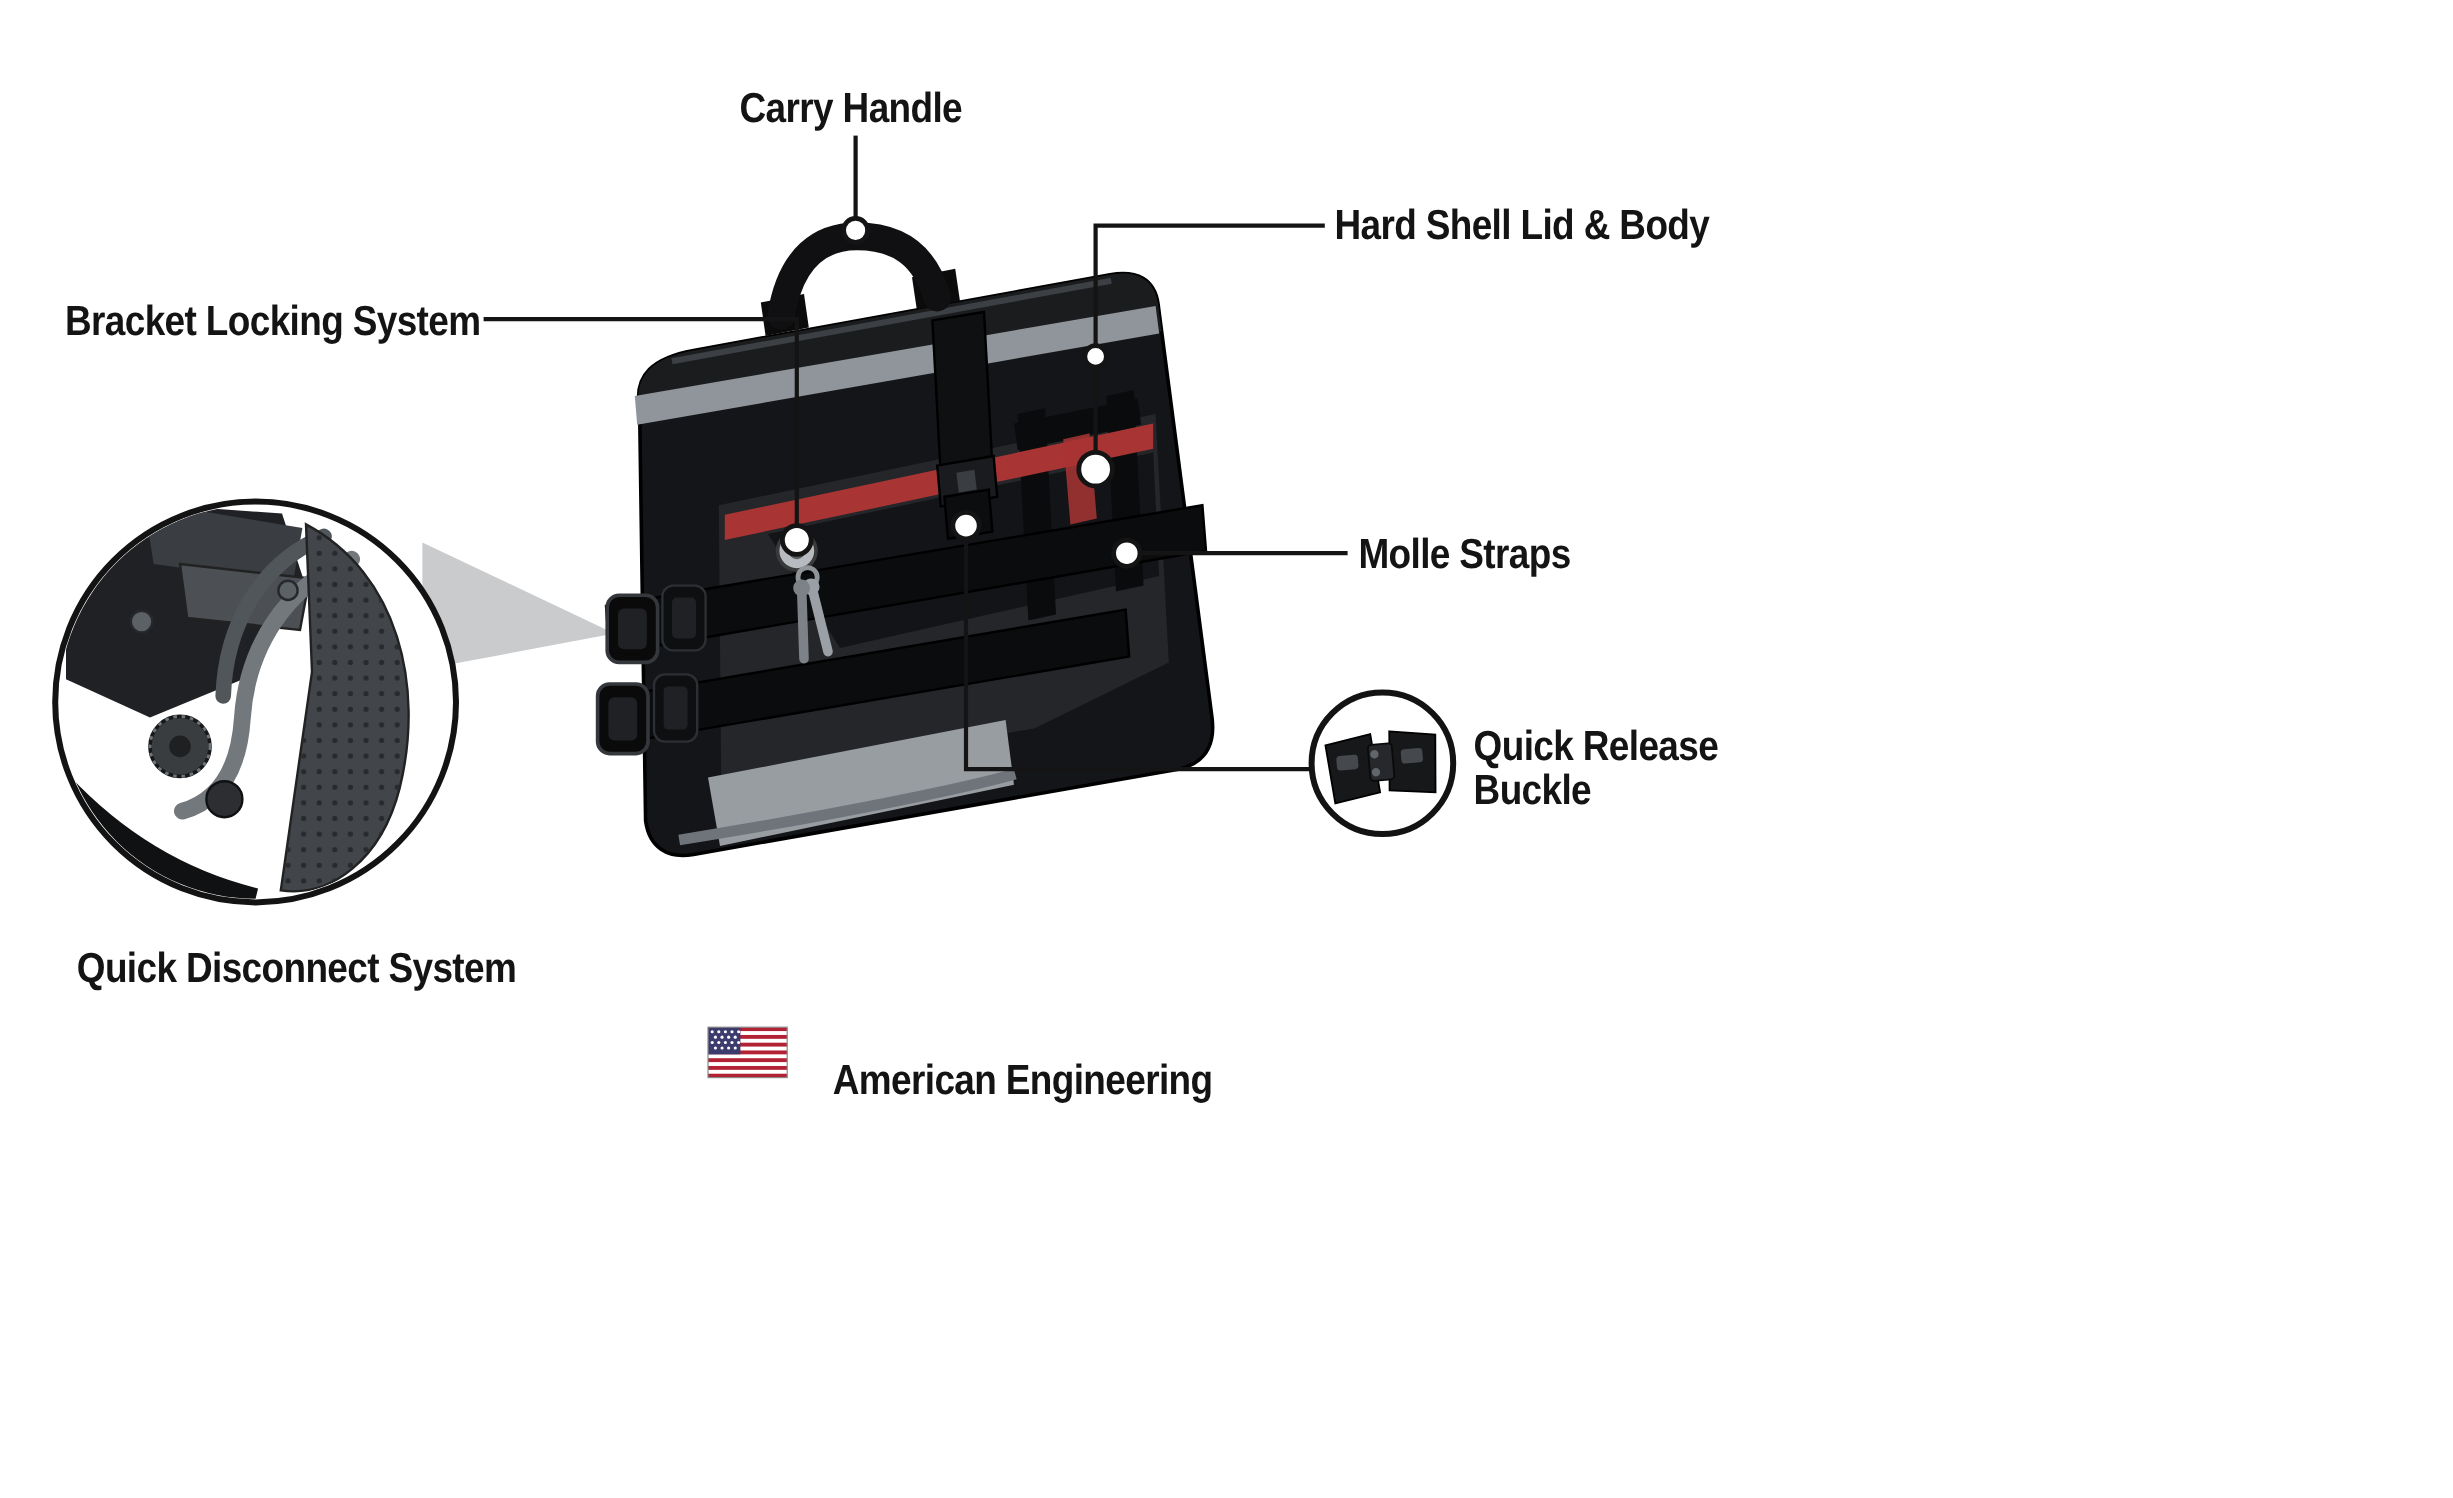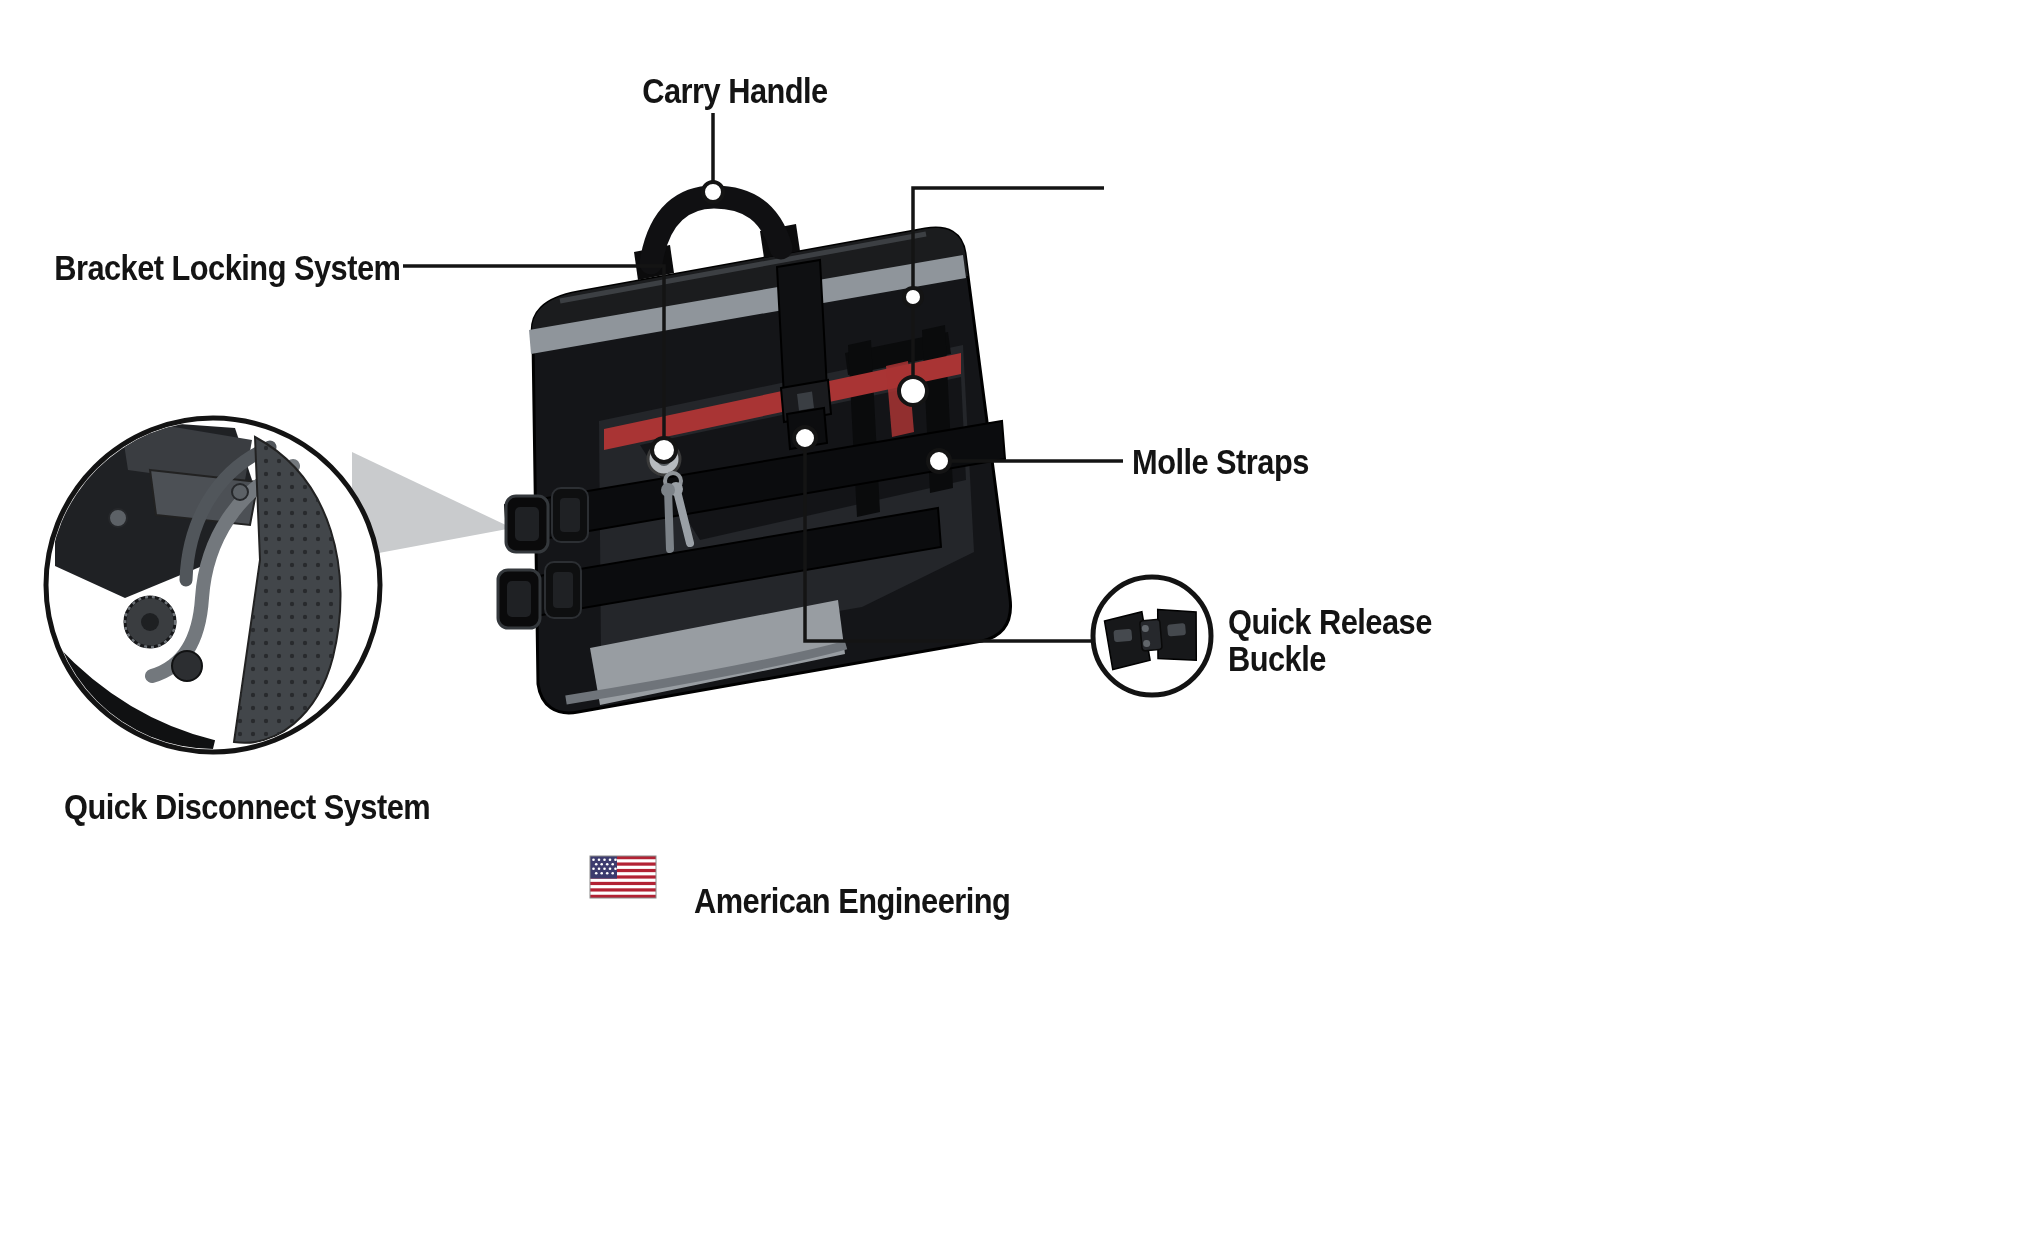--- a/index.html
+++ b/index.html
@@ -19,21 +19,21 @@
     font-weight: 700;
     font-size: 35px;
     letter-spacing: -0.6px;
     color: var(--label-text, #141414);
     white-space: nowrap;
   }
   .cond { display: inline-block; transform: scaleX(0.88); transform-origin: 0 50%; }
   .cond-right { transform-origin: 100% 50%; }
   .cond-center { transform-origin: 50% 50%; }
 
-  .lbl-carry    { left: 735px;  top: 71px;  transform: translateX(-50%); text-align: center; }
+  .lbl-carry    { left: 709px;  top: 71px;  transform: translateX(-50%); text-align: center; }
   .lbl-hardshell{ left: 1112px; top: 168px; }
   .lbl-bracket  { right: 1644px; top: 248px; }
   .lbl-molle    { left: 1132px; top: 442px; text-decoration: underline; }
   .lbl-qr       { left: 1228px; top: 603px; line-height: 37px; }
   .lbl-qd       { left: 64px;   top: 787px; }
   .lbl-footer   { left: 694px;  top: 861px; margin-top: 20px; }
 
   
   .line   { stroke: var(--callout-line, #141414); stroke-width: 3.5; fill: none; }
   .marker { fill: #ffffff; stroke: var(--callout-line, #141414); stroke-width: 4; }
@@ -205,20 +205,23 @@
           <circle cx="612.7" cy="873.3" r="1.3"></circle>
       </g>
       <rect x="590" y="856" width="66" height="42" fill="none" stroke="#8a8a8a" stroke-width="1"></rect>
     </g>
   </svg>
 
   <div class="label lbl-carry">
     <span class="cond cond-center">Carry Handle</span>
   </div>
 
+  <div class="label lbl-hardshell">
+    <span class="cond">Hard Shell Lid &amp; Body</span>
+  </div>
 
   <div class="label lbl-bracket">
     <span class="cond cond-right">Bracket Locking System</span>
   </div>
 
   <div class="label lbl-molle">
     <span class="cond">Molle Straps</span>
   </div>
 
   <div class="label lbl-qd">

